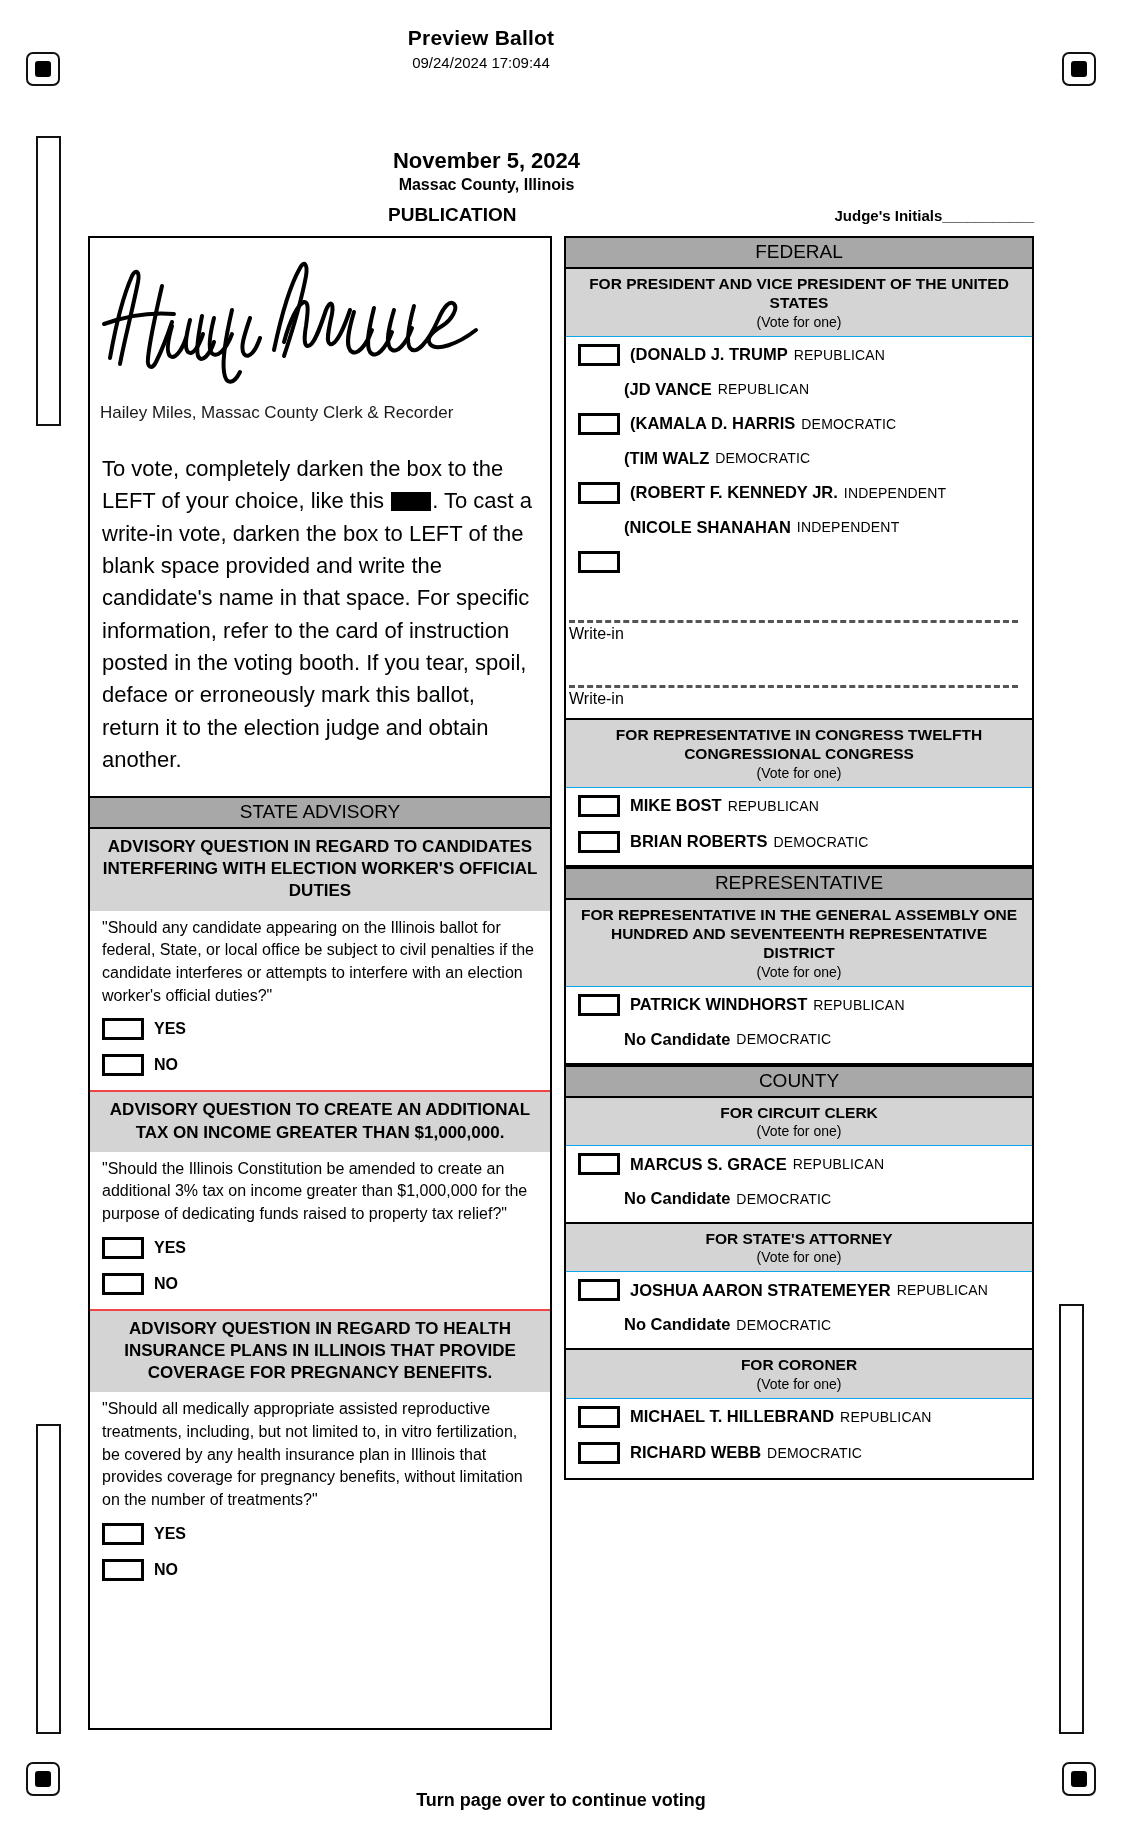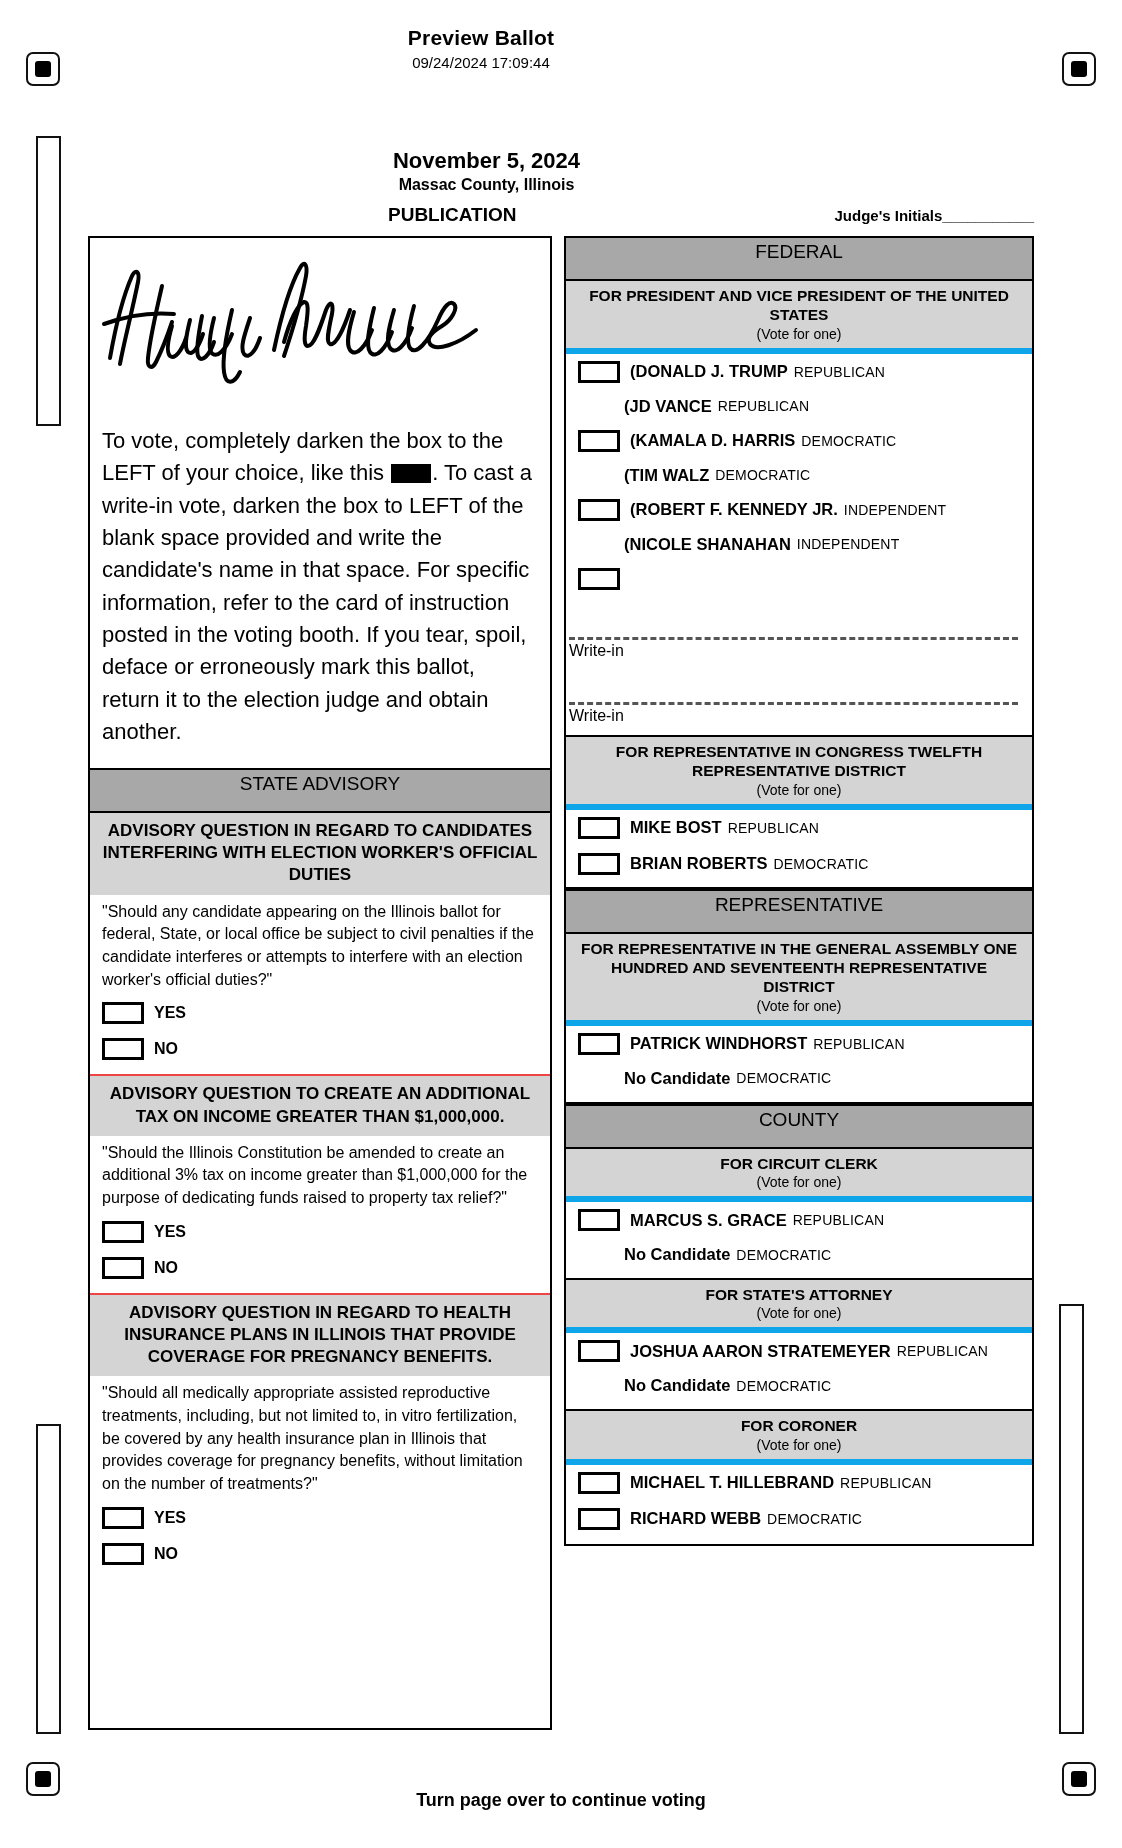--- a/index.html
+++ b/index.html
@@ -48,22 +48,22 @@
   
   .sigbox{height:165px;position:relative;overflow:hidden;}
   .sigsvg{position:absolute;left:8px;top:8px;}
   .clerkline{font-size:17px;padding:0 10px 8px 10px;color:#1a1a1a;}
 
   .instructions{font-size:22px;line-height:1.47;padding:4px 12px 20px 12px;margin-top:18px;}
   .darkbox{display:inline-block;width:40px;height:19px;background:#000;vertical-align:-3px;margin:0 1px;}
 
   
   .sec-head{background:#a8a8a8;border-top:2px solid #000;border-bottom:2px solid #000;
-            text-align:center;font-size:19px;padding:3px 0 16px;}
-  .race-head{background:#d4d4d4;text-align:center;padding:5px 10px 6px;border-bottom:6px solid #0ea5e9;}
+            text-align:center;font-size:19px;padding:3px 0 4px;}
+  .race-head{background:#d4d4d4;text-align:center;padding:5px 10px 6px;border-bottom:1px solid #0ea5e9;}
   .race-head .rh{font-size:15.5px;font-weight:bold;line-height:1.25;}
   .race-head .vfo{font-size:14px;font-weight:normal;margin-top:1px;}
   .q-head{background:#d4d4d4;text-align:center;padding:7px 12px 8px;}
   .q-head .qt{font-size:17px;font-weight:bold;line-height:1.3;}
   .q-body{font-size:16px;line-height:1.42;padding:6px 12px 4px 12px;}
 
   .opt{display:flex;align-items:center;padding:7px 10px 7px 12px;}
   .opt.noindent{padding-left:58px;}
   .chk{width:42px;height:22px;border:3.5px solid #000;background:#fff;box-sizing:border-box;
        flex:0 0 auto;margin-right:10px;}
@@ -138,20 +138,21 @@
           <path d="M152 72 C146 90 142 102 146 108 C151 114 158 104 162 92" stroke-width="4"></path>
           <path d="M176 104 C184 66 194 36 202 22 C206 14 210 18 208 30 C202 62 192 92 186 110" stroke-width="4"></path>
           <path d="M186 96 C192 74 200 58 206 56 C211 55 210 66 208 80 C206 92 206 100 210 100 C216 100 222 82 228 64 C232 54 236 56 234 68 C230 86 228 96 232 98 C238 100 246 82 252 64" stroke-width="4"></path>
           <path d="M256 66 C250 86 248 98 252 104 C258 112 268 100 274 84" stroke-width="4"></path>
           <path d="M276 62 C270 86 268 100 272 106 C278 114 288 102 294 86" stroke-width="4"></path>
           <path d="M296 64 C290 84 288 96 292 102 C298 110 308 98 314 82" stroke-width="4"></path>
           <path d="M316 60 C310 82 308 96 312 102 C318 110 330 96 340 74 C346 60 352 54 356 58 C360 62 354 74 344 80 C334 86 328 92 332 98 C338 106 360 98 378 84" stroke-width="4"></path>
         </g>
       </svg>
     </div>
+    <div class="clerkline">Hailey Miles, Massac County Clerk &amp; Recorder</div>
 
     <div class="instructions">
       <span>To vote, completely darken the box to the LEFT of your choice, like this </span><span class="darkbox"></span><span>. To cast a write-in vote, darken the box to LEFT of the blank space provided and write the candidate's name in that space. For specific information, refer to the card of instruction posted in the voting booth. If you tear, spoil, deface or erroneously mark this ballot, return it to the election judge and obtain another.</span>
     </div>
 
     <div class="sec-head">STATE ADVISORY</div>
 
     <div class="qsection">
       <div class="q-head">
         <div class="qt">ADVISORY QUESTION IN REGARD TO CANDIDATES INTERFERING WITH ELECTION WORKER'S OFFICIAL DUTIES</div>
@@ -242,21 +243,21 @@
         <div class="wi-lbl">Write-in</div>
       </div>
       <div class="writein-wrap" style="padding-bottom:10px">
         <div class="wi-line"></div>
         <div class="wi-lbl">Write-in</div>
       </div>
     </div>
 
     <div class="race-block">
       <div class="race-head">
-        <div class="rh">FOR REPRESENTATIVE IN CONGRESS TWELFTH REPRESENTATIVE DISTRICT</div>
+        <div class="rh">FOR REPRESENTATIVE IN CONGRESS TWELFTH CONGRESSIONAL CONGRESS</div>
         <div class="vfo">(Vote for one)</div>
       </div>
       <div class="opt">
         <span class="chk"></span>
         <span class="cand">MIKE BOST</span>
         <span class="party">REPUBLICAN</span>
       </div>
       <div class="opt" style="padding-bottom:12px">
         <span class="chk"></span>
         <span class="cand">BRIAN ROBERTS</span>

